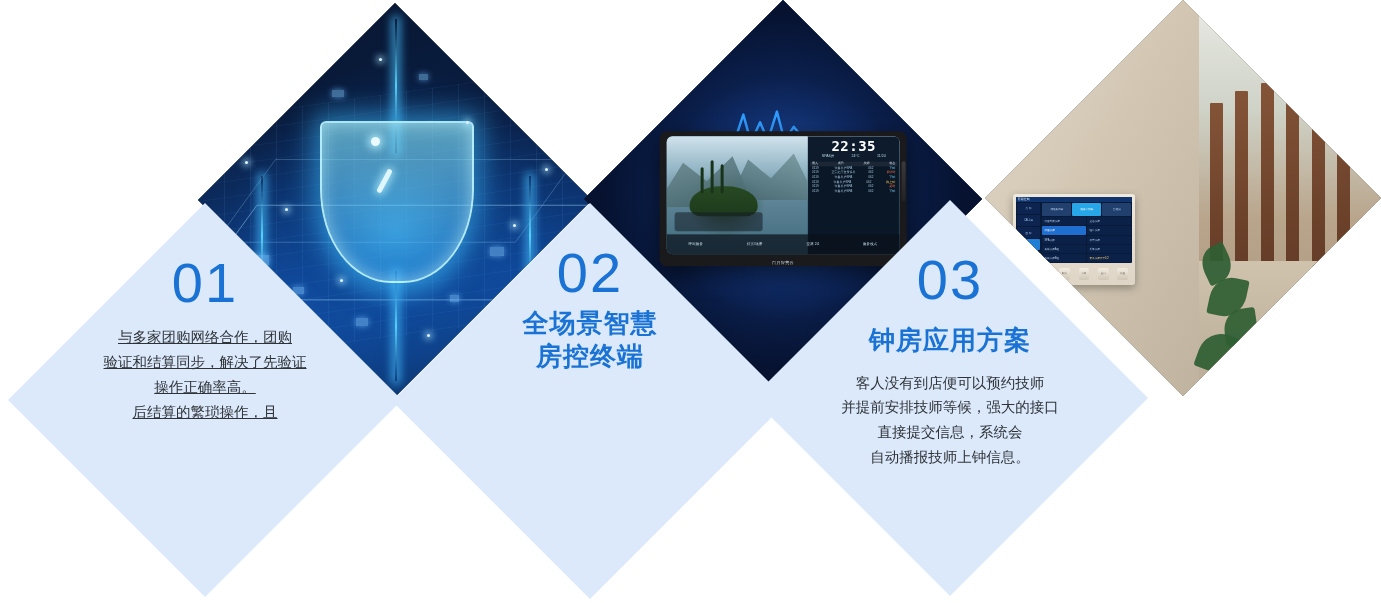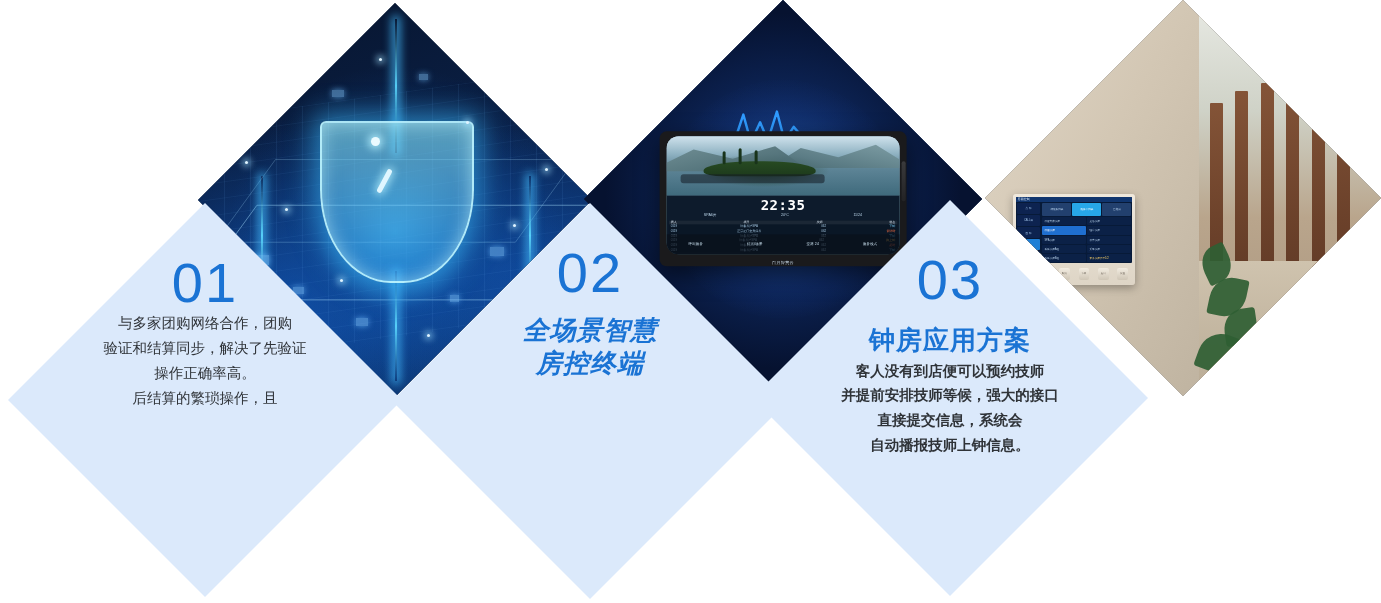--- a/index.html
+++ b/index.html
@@ -62,22 +62,22 @@
       radial-gradient(circle at 50% 48%, rgba(25,70,150,.85) 0%, rgba(12,35,84,.9) 34%, rgba(6,18,48,1) 62%),
       linear-gradient(150deg,#0b1c44 0%,#122a5e 40%,#0a1838 100%);
   }
   .halo{position:absolute;left:50%;top:50%;transform:translate(-50%,-50%);
     width:60%;height:60%;border-radius:50%;
     background:radial-gradient(circle,rgba(40,95,185,.55) 0%,rgba(20,55,130,.25) 55%,rgba(10,25,65,0) 72%);}
   .ecg{position:absolute;left:50%;top:27%;transform:translateX(-50%);width:46%;}
   .tablet{position:absolute;left:50%;top:50%;transform:translate(-50%,-50%);
     width:62%;height:34%;background:#1a1a1c;border-radius:7px;
     box-shadow:0 8px 22px rgba(0,0,0,.55);padding:5px 7px 12px 7px;box-sizing:border-box;}
-  .tscreen{position:relative;width:100%;height:100%;border-radius:12px;overflow:hidden;
-    background:linear-gradient(180deg,#a8c8dd 0%,#6f95a8 38%,#4d7a8c 70%,#3c6374 100%);display:flex;flex-direction:column;}
+  .tscreen{position:relative;width:100%;height:100%;border-radius:6px;overflow:hidden;
+    background:linear-gradient(180deg,#a8c8dd 0%,#6f95a8 38%,#4d7a8c 70%,#3c6374 100%);display:flex;}
   .tleft{position:relative;flex:1.55;overflow:hidden;
     background:
       radial-gradient(ellipse at 42% 58%, rgba(30,60,30,.85) 0%, rgba(30,60,30,0) 34%),
       linear-gradient(180deg,#cfe2ec 0%,#8fb2c2 30%,#5d8496 55%,#3f6a7c 100%);}
   .mtn{position:absolute;left:-8%;top:14%;width:70%;height:46%;
     background:linear-gradient(160deg,#6f8d92,#3f5f66);
     clip-path:polygon(0 100%,28% 18%,52% 52%,78% 6%,100% 100%);opacity:.9;}
   .mtn2{position:absolute;right:-6%;top:10%;width:62%;height:44%;
     background:linear-gradient(200deg,#7a9aa0,#44646c);
     clip-path:polygon(0 100%,22% 22%,48% 58%,74% 10%,100% 100%);opacity:.85;}
@@ -339,44 +339,44 @@
           <div class="pbtn">返回</div>
           <div class="pbtn">设置</div>
         </div>
       </div>
     </div>
   </div>
 
   <div class="dia card" style="left:8px;top:203px;width:394px;height:394px;">
     <div class="content" style="padding-top:52px;">
       <div class="num">01</div>
-      <div class="desc" style="">
+      <div class="desc" style="margin-top:14px;text-decoration:underline;">
         <div>与多家团购网络合作，团购</div>
         <div>验证和结算同步，解决了先验证</div>
         <div>操作正确率高。</div>
         <div>后结算的繁琐操作，且</div>
       </div>
     </div>
   </div>
 
   <div class="dia card" style="left:392px;top:203px;width:396px;height:396px;">
     <div class="content" style="padding-top:42px;">
       <div class="num">02</div>
-      <div class="ttl" style="margin-top:13px;font-style:italic;">
+      <div class="ttl" style="margin-top:6px;">
         <div>全场景智慧</div>
         <div>房控终端</div>
       </div>
     </div>
   </div>
 
   <div class="dia card" style="left:752px;top:200px;width:396px;height:396px;">
     <div class="content" style="padding-top:52px;">
       <div class="num">03</div>
       <div class="ttl" style="margin-top:16px;">钟房应用方案</div>
-      <div class="desc" style="margin-top:2px;font-weight:bold;">
+      <div class="desc" style="margin-top:14px;">
         <div>客人没有到店便可以预约技师</div>
         <div>并提前安排技师等候，强大的接口</div>
         <div>直接提交信息，系统会</div>
         <div>自动播报技师上钟信息。</div>
       </div>
     </div>
   </div>
 
 </div>
 

